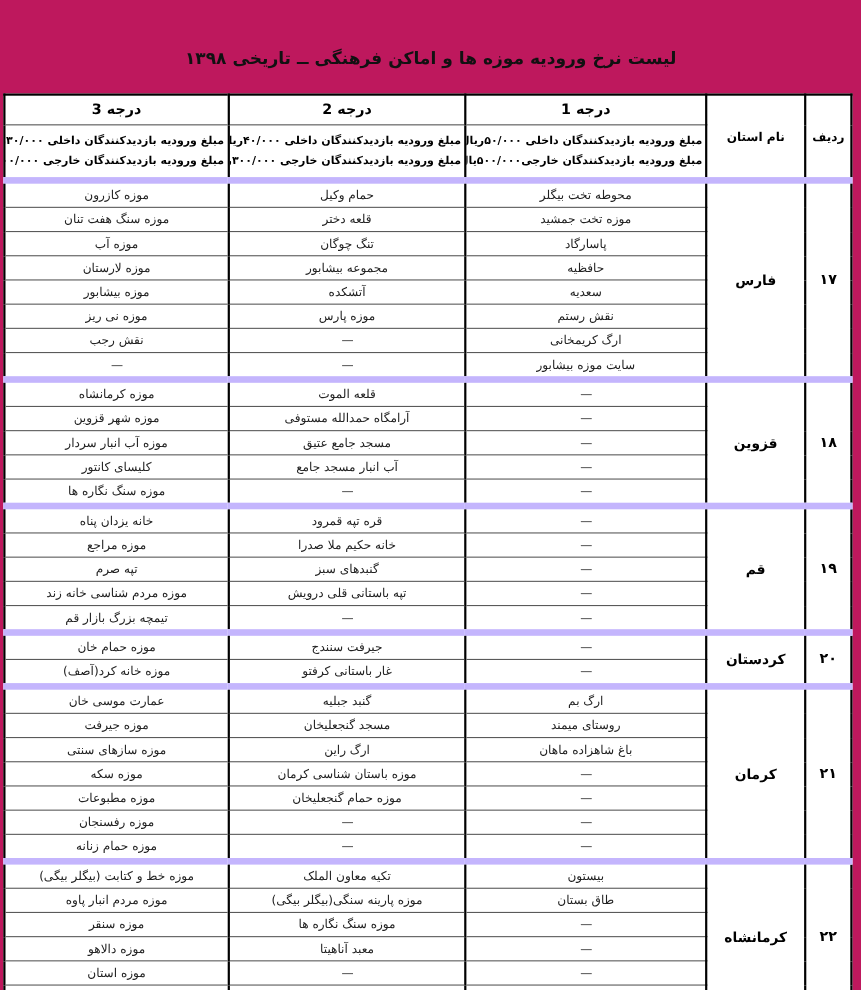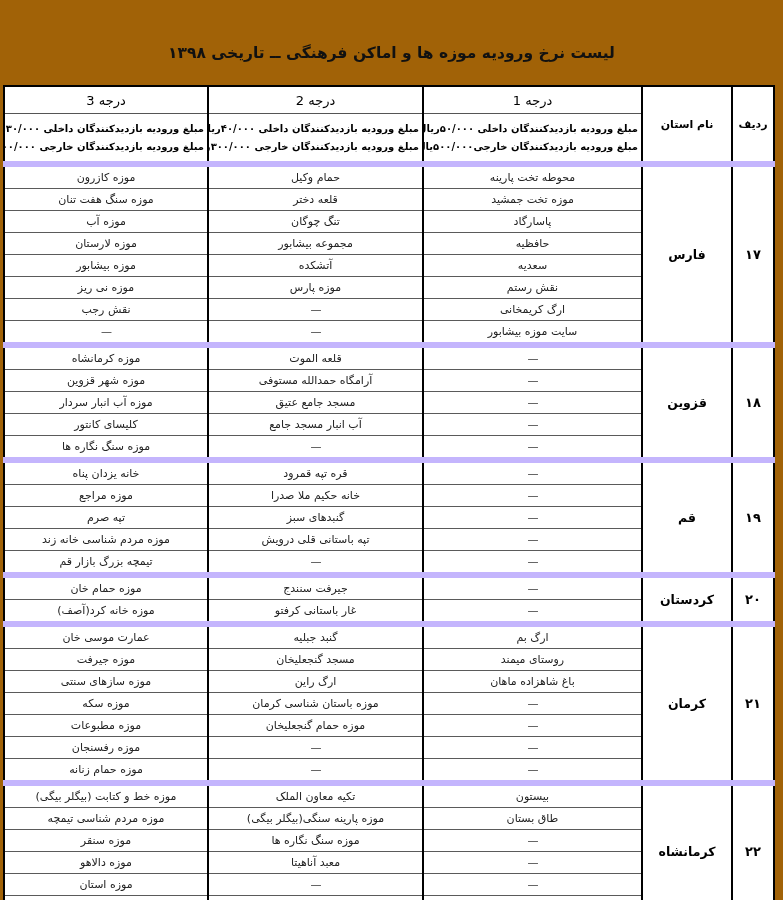--- a/index.html
+++ b/index.html
@@ -2,21 +2,21 @@
 <html lang="fa" dir="rtl"><head>
 <meta charset="utf-8">
 <style>
   html,body{margin:0;padding:0;}
   body{
     width:783px;height:900px;background:#ffffff;
     font-family:"DejaVu Sans", sans-serif;
     color:#1a1a1a;
     overflow:hidden;
   }
-  .page{width:783px;height:900px;position:relative;background:#a16207;}
+  .page{width:783px;height:900px;position:relative;background:#be185d;}
   .doc-title{
     margin:0;
     padding-top:44px;
     text-align:center;
     font-size:15.5px;
     font-weight:bold;
     color:#111;
     letter-spacing:0;
   }
   table.price-table{
@@ -34,21 +34,21 @@
     padding:0 3px;
   }
   
   table.price-table{border:2px solid #000;}
   
   th.grade-label{
     border:2px solid #000;
     border-bottom:1px solid #555;
     height:26px;
     font-size:13px;
-    font-weight:normal;
+    font-weight:bold;
     color:#000;
   }
   th.corner{
     border:2px solid #000;
     font-size:11px;
     font-weight:bold;
     color:#000;
   }
   td.fee-cell{
     border:2px solid #000;
@@ -115,21 +115,21 @@
         <td class="fee-cell">
           <div>مبلغ ورودیه بازدیدکنندگان داخلی ۳۰/۰۰۰ریال</div>
           <div>مبلغ ورودیه بازدیدکنندگان خارجی ۲۰۰/۰۰۰ریال</div>
         </td>
       </tr>
     </thead>
     <tbody>
         <tr class="section-start">
           <td class="row-no-cell" rowspan="8">۱۷</td>
           <td class="province-cell" rowspan="8">فارس</td>
-          <td class="site-cell">محوطه تخت پارینه</td>
+          <td class="site-cell">محوطه تخت بیگلر</td>
           <td class="site-cell">حمام وکیل</td>
           <td class="site-cell">موزه کازرون</td>
         </tr>
         <tr>
           <td class="site-cell">موزه تخت جمشید</td>
           <td class="site-cell">قلعه دختر</td>
           <td class="site-cell">موزه سنگ هفت تنان</td>
         </tr>
         <tr>
           <td class="site-cell">پاسارگاد</td>
@@ -267,21 +267,21 @@
         <tr class="section-start">
           <td class="row-no-cell" rowspan="6">۲۲</td>
           <td class="province-cell" rowspan="6">کرمانشاه</td>
           <td class="site-cell">بیستون</td>
           <td class="site-cell">تکیه معاون الملک</td>
           <td class="site-cell">موزه خط و کتابت (بیگلر بیگی)</td>
         </tr>
         <tr>
           <td class="site-cell">طاق بستان</td>
           <td class="site-cell">موزه پارینه سنگی(بیگلر بیگی)</td>
-          <td class="site-cell">موزه مردم شناسی تیمچه</td>
+          <td class="site-cell">موزه مردم انبار پاوه</td>
         </tr>
         <tr>
           <td class="site-cell dash">—</td>
           <td class="site-cell">موزه سنگ نگاره ها</td>
           <td class="site-cell">موزه سنقر</td>
         </tr>
         <tr>
           <td class="site-cell dash">—</td>
           <td class="site-cell">معبد آناهیتا</td>
           <td class="site-cell">موزه دالاهو</td>

